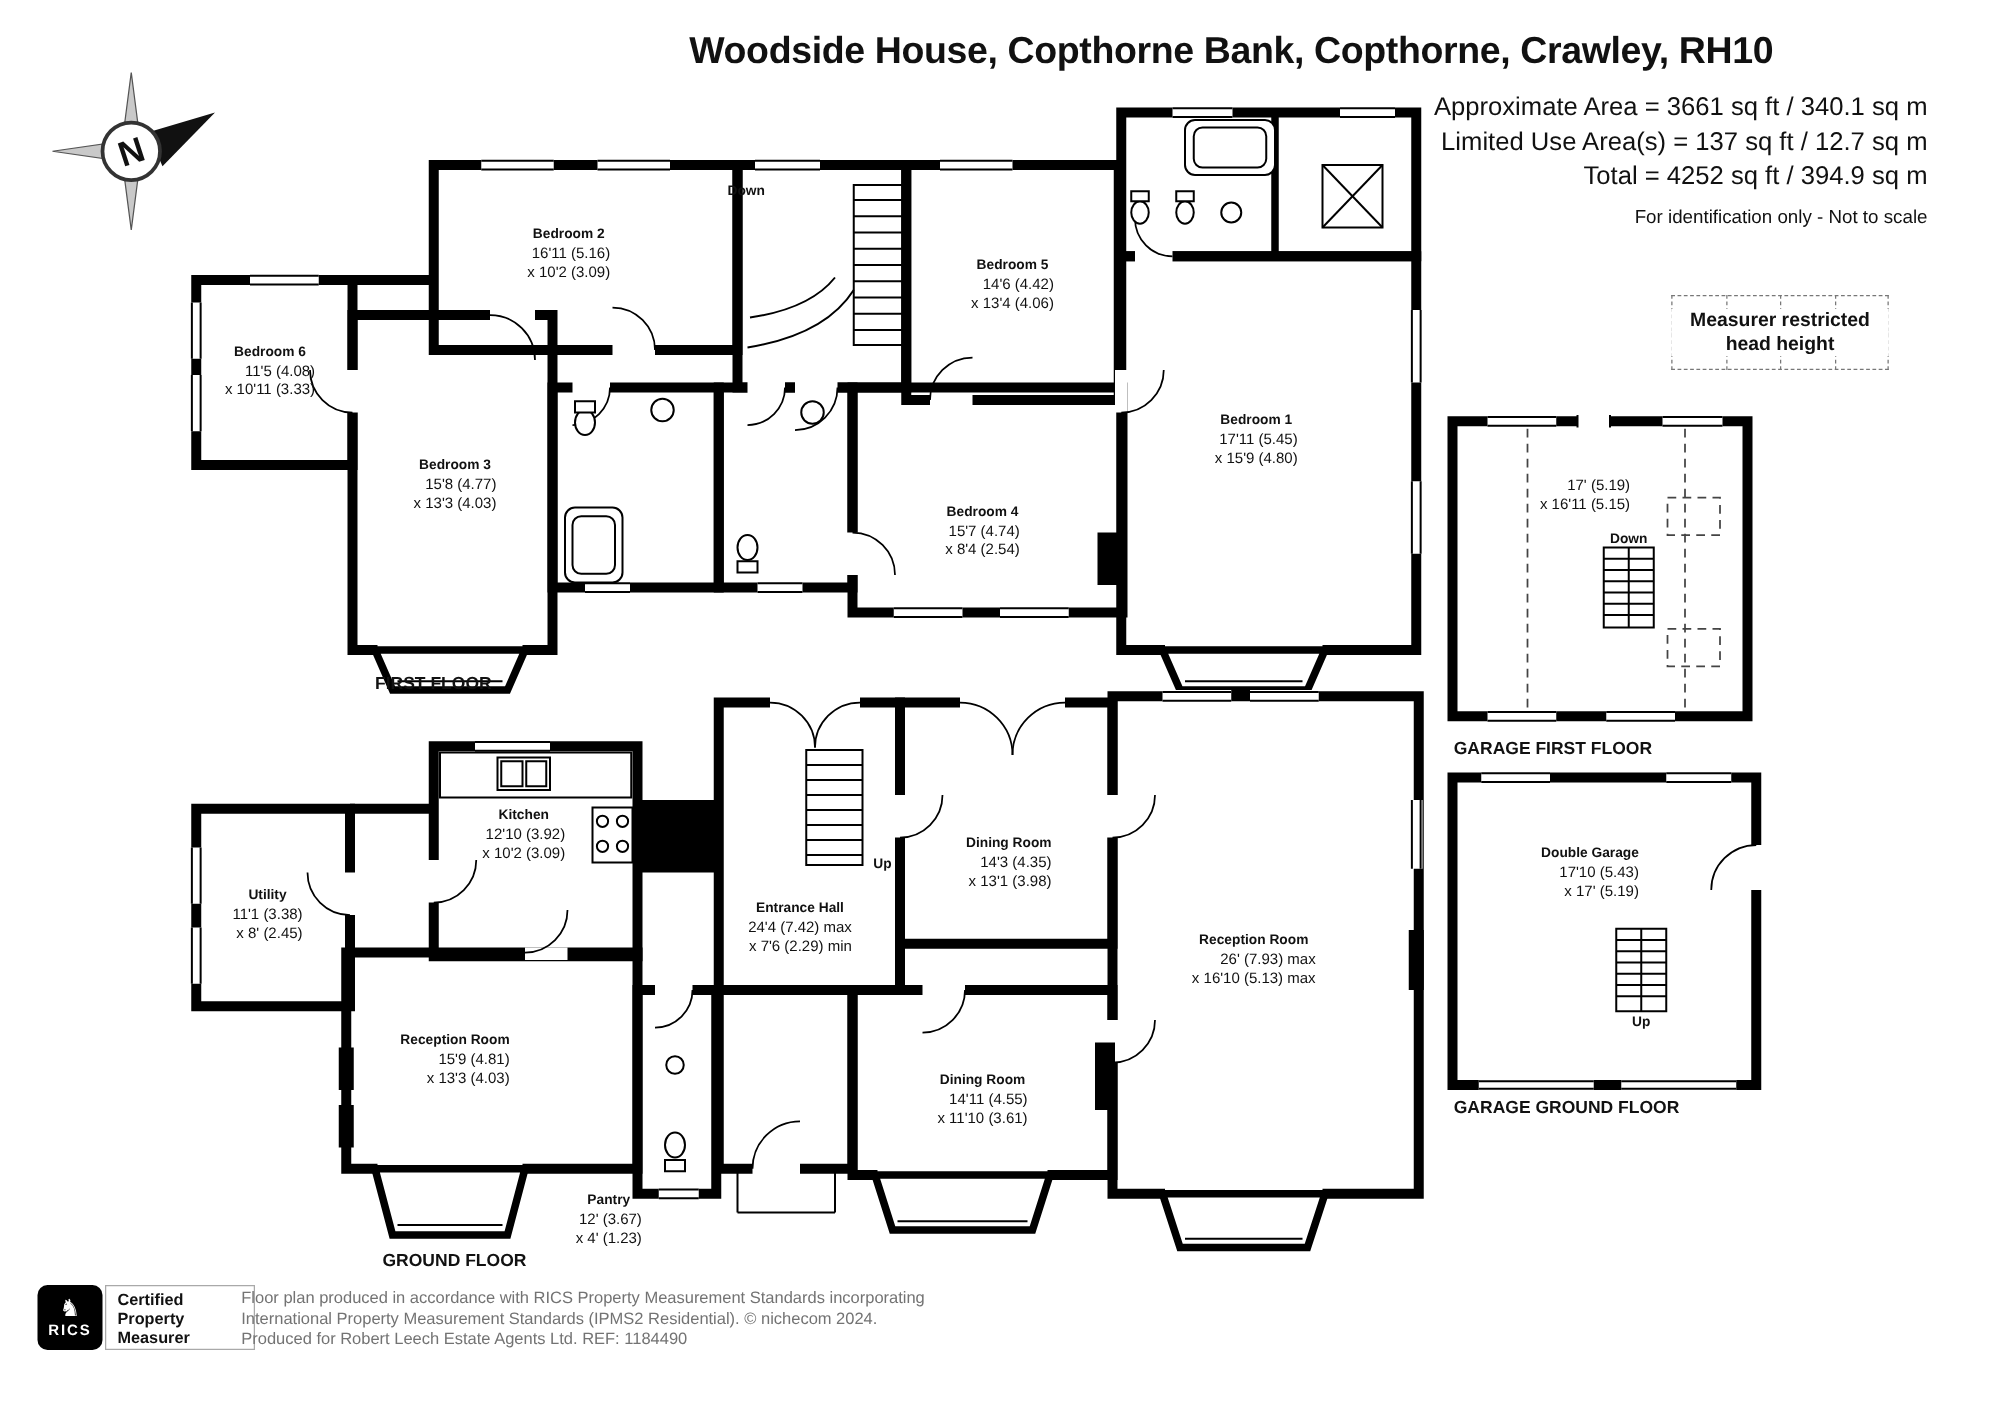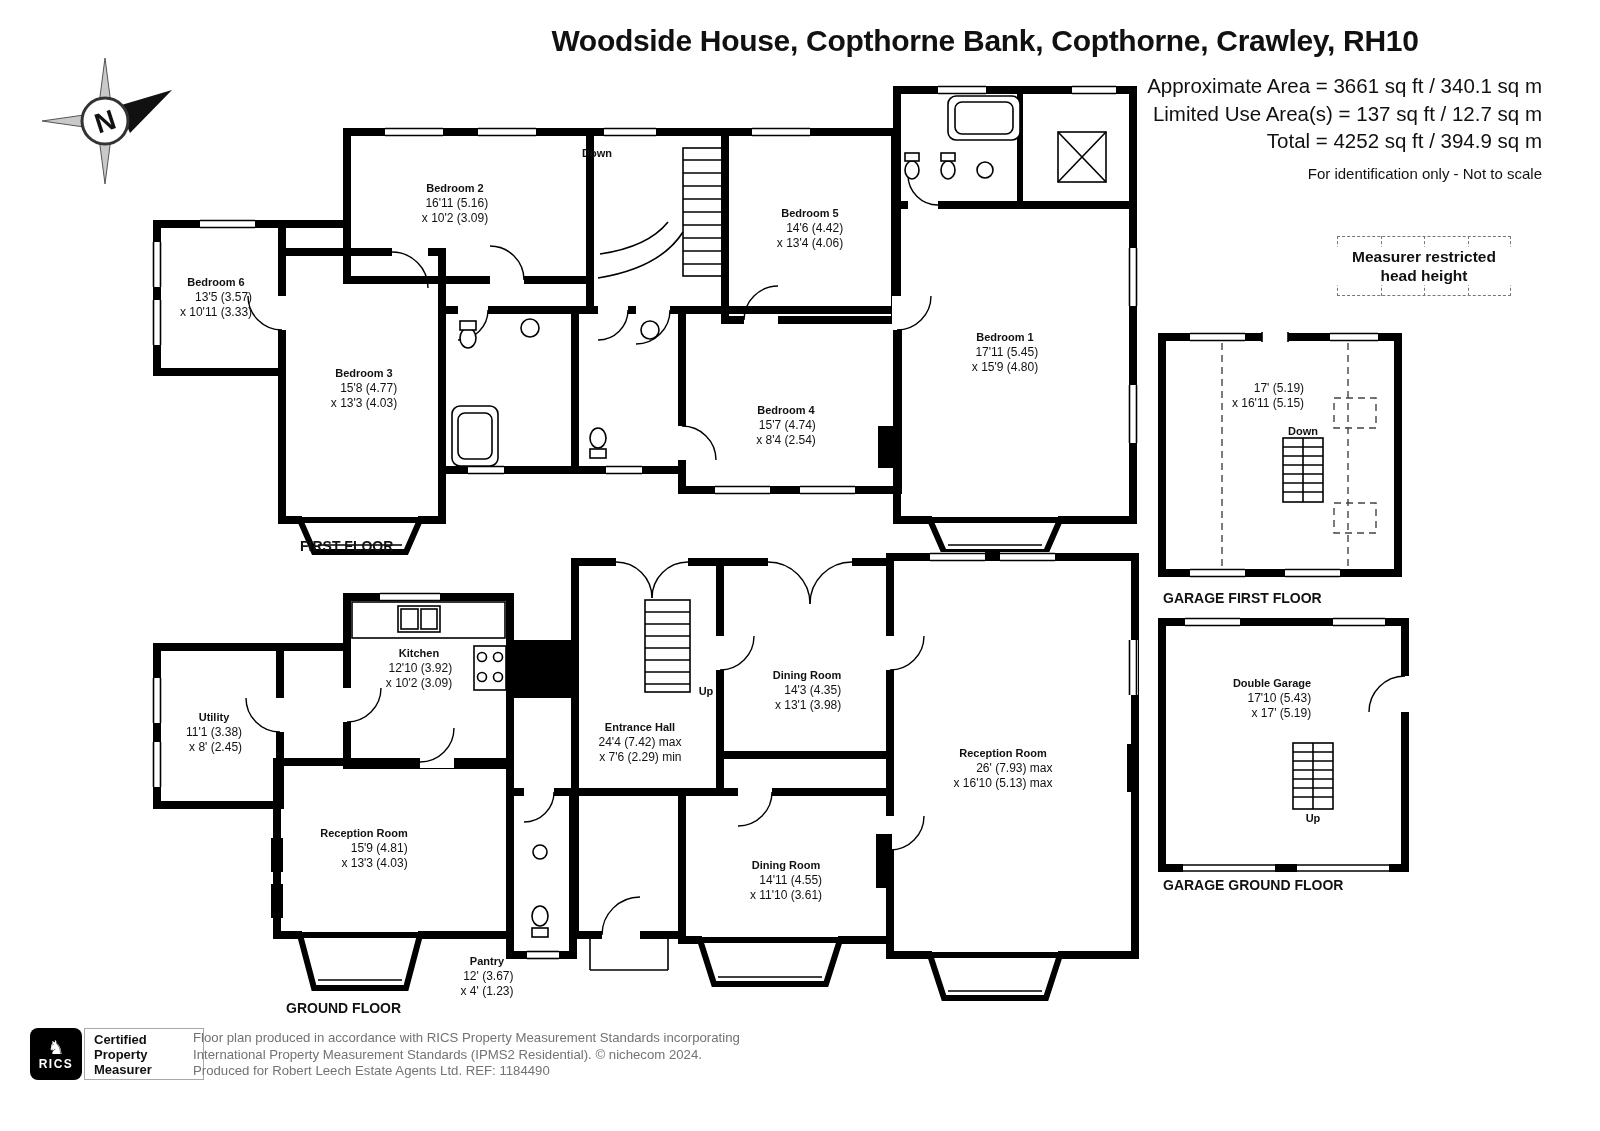--- a/index.html
+++ b/index.html
@@ -398,21 +398,21 @@
   </div>
 </div>
 
 <div class="room-label" style="left:455px;top:203px">
   <span class="rn">Bedroom 2</span>
   <span class="rd">16'11 (5.16)</span>
   <span class="rd">x 10'2 (3.09)</span>
 </div>
 <div class="room-label" style="left:216px;top:297px">
   <span class="rn">Bedroom 6</span>
-  <span class="rd">13'5 (3.57)</span>
+  <span class="rd">11'5 (4.08)</span>
   <span class="rd">x 10'11 (3.33)</span>
 </div>
 <div class="room-label" style="left:364px;top:388px">
   <span class="rn">Bedroom 3</span>
   <span class="rd">15'8 (4.77)</span>
   <span class="rd">x 13'3 (4.03)</span>
 </div>
 <div class="room-label" style="left:810px;top:228px">
   <span class="rn">Bedroom 5</span>
   <span class="rd">14'6 (4.42)</span>
@@ -465,21 +465,21 @@
   <span class="rn">Dining Room</span>
   <span class="rd">14'11 (4.55)</span>
   <span class="rd">x 11'10 (3.61)</span>
 </div>
 <div class="room-label" style="left:487px;top:976px">
   <span class="rn">Pantry</span>
   <span class="rd">12' (3.67)</span>
   <span class="rd">x 4' (1.23)</span>
 </div>
 <div class="stair-label" style="left:706px;top:691px">Up</div>
-<div class="floor-label" style="left:286px;top:1000px">GROUND FLOOR</div>
+<div class="floor-label" style="left:306px;top:1000px">GROUND FLOOR</div>
 
 <div class="room-label" style="left:1268px;top:396px">
   <span class="rd">17' (5.19)</span>
   <span class="rd">x 16'11 (5.15)</span>
 </div>
 <div class="stair-label" style="left:1303px;top:431px">Down</div>
 <div class="floor-label" style="left:1163px;top:590px">GARAGE FIRST FLOOR</div>
 
 <div class="room-label" style="left:1272px;top:698px">
   <span class="rn">Double Garage</span>

